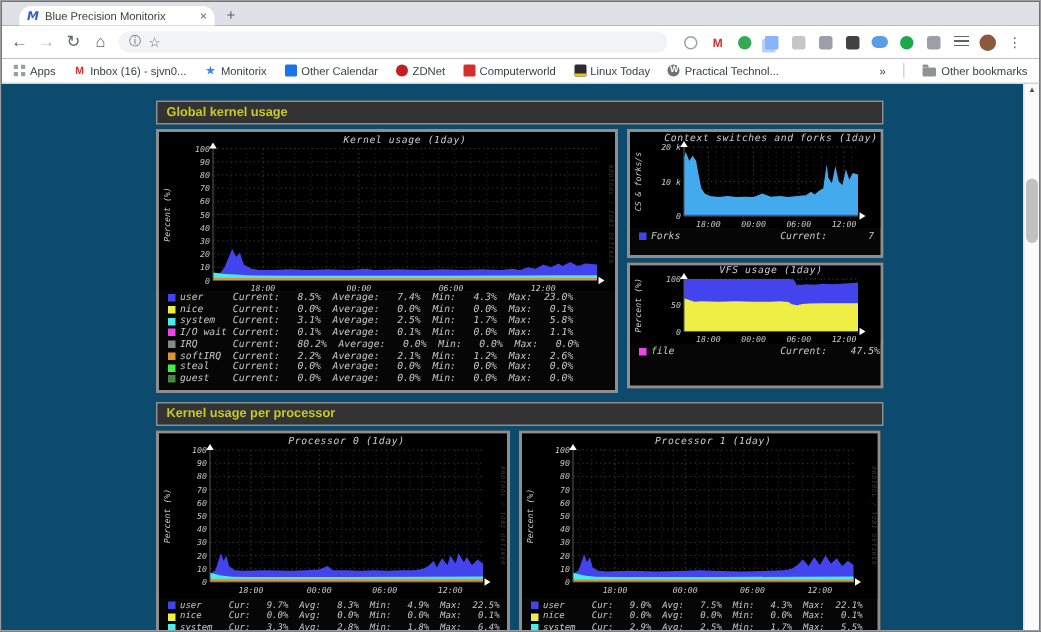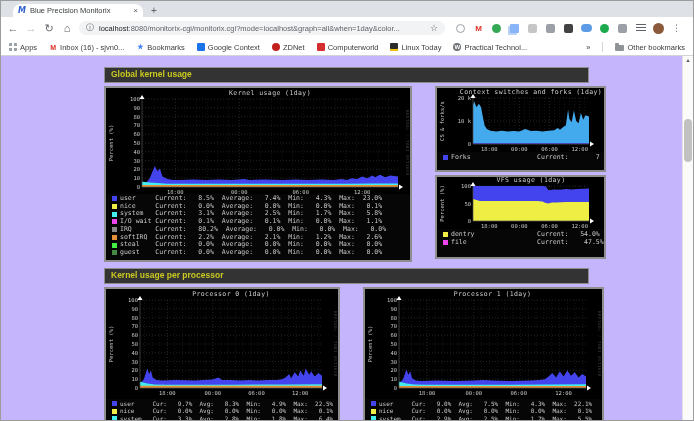--- a/index.html
+++ b/index.html
@@ -40,24 +40,24 @@
      linear-gradient(#9aa0a6,#9aa0a6) 0 0/3px 3px no-repeat,
      linear-gradient(#9aa0a6,#9aa0a6) 5px 0/3px 3px no-repeat,
      linear-gradient(#9aa0a6,#9aa0a6) 0 5px/3px 3px no-repeat,
      linear-gradient(#9aa0a6,#9aa0a6) 5px 5px/3px 3px no-repeat;}
   .bk-spacer{flex:1;}
   .bk-sep{width:1px;height:10px;background:#d4d4d4;}
   .bi-folder{position:relative;width:9px;height:6px;background:#8f9398;border-radius:1px;margin-top:2px;}
   .bi-folder:before{content:"";position:absolute;top:-2px;left:0;width:4px;height:2px;background:#8f9398;border-radius:1px 1px 0 0;}
 
   
-  .page{position:absolute;top:55px;left:0;right:0;bottom:0;background:#c4b5fd;}
+  .page{position:absolute;top:55px;left:0;right:0;bottom:0;background:#0c4a6e;}
   .content{position:absolute;left:103px;top:11px;width:485px;}
   .sec-header{height:11px;background:#333;border:1px solid #8e8e8e;color:#c9c920;font:bold 8.5px "Liberation Sans",sans-serif;padding:1px 6px 2px 6px;}
-  .grow{display:flex;gap:23px;margin-top:3px;}
+  .grow{display:flex;gap:6px;margin-top:3px;font-style:italic;}
   .gpanel{border:2px solid #8e8e8e;background:#060606;}
   .rightcol{display:flex;flex-direction:column;gap:3px;width:171px;}
   .legend{padding:1px 0 0 6px;font-family:"DejaVu Sans Mono",monospace;color:#c8c8c8;}
   .leg-row{display:flex;align-items:center;white-space:pre;}
   .leg-long .leg-row{font-size:6.5px;line-height:7.7px;}
   .leg-short .leg-row{font-size:6px;line-height:7.4px;}
   .leg-cur .leg-row{font-size:6.5px;line-height:8px;}
   .sw{display:inline-block;width:5px;height:5px;margin-right:3px;flex:none;}
   svg{display:block;}
 
@@ -80,21 +80,20 @@
     <span class="newtab">+</span>
   </div>
 
   <div class="toolbar">
     <span class="nav-ic">←</span>
     <span class="nav-ic dim">→</span>
     <span class="nav-ic">↻</span>
     <span class="nav-ic">⌂</span>
     <div class="omnibox">
       <span class="omni-info">ⓘ</span>
-      <span class="omni-url"><span class="host">localhost</span><span class="rest">:8080/monitorix-cgi/monitorix.cgi?mode=localhost&amp;graph=all&amp;when=1day&amp;color...</span></span>
       <span class="omni-star">☆</span>
     </div>
     <div class="ext-row" id="ext-row">
         <span class="ext">
           <i class="shp ring" style="border-color: rgb(154, 160, 166);"></i>
         </span>
         <span class="ext" style="color: rgb(217, 48, 37);">M</span>
         <span class="ext">
           <i class="shp circle" style="background: rgb(52, 168, 83);"></i>
         </span>
@@ -133,25 +132,25 @@
     <span class="bk">
         <span class="bi bi-grid"></span>
         <span>Apps</span>
       </span>
     <span class="bk">
         <span class="bi" style="color:#D93025">M</span>
         <span>Inbox (16) - sjvn0...</span>
       </span>
     <span class="bk">
         <span class="bi" style="color:#4285F4">★</span>
-        <span>Bookmarks</span>
+        <span>Monitorix</span>
       </span>
     <span class="bk">
         <span class="bi" style="background:#1a73e8"></span>
-        <span>Google Context</span>
+        <span>Other Calendar</span>
       </span>
     <span class="bk">
         <span class="bi" style="background:#c31f1f;border-radius:50%"></span>
         <span>ZDNet</span>
       </span>
     <span class="bk">
         <span class="bi" style="background:#d32f2f"></span>
         <span>Computerworld</span>
       </span>
     <span class="bk">
@@ -340,21 +339,20 @@
                 <polygon points="33.5,9 38.5,9 36,5" fill="#fff"></polygon>
                 <polygon points="153,41.5 153,46.5 157,44" fill="#fff"></polygon>
                 <text x="52.24" y="51" fill="#c8c8c8" font-size="5.5" font-family="&quot;DejaVu Sans Mono&quot;,monospace" text-anchor="middle">18:00</text>
                 <text x="82.4" y="51" fill="#c8c8c8" font-size="5.5" font-family="&quot;DejaVu Sans Mono&quot;,monospace" text-anchor="middle">00:00</text>
                 <text x="112.56" y="51" fill="#c8c8c8" font-size="5.5" font-family="&quot;DejaVu Sans Mono&quot;,monospace" text-anchor="middle">06:00</text>
                 <text x="142.72" y="51" fill="#c8c8c8" font-size="5.5" font-family="&quot;DejaVu Sans Mono&quot;,monospace" text-anchor="middle">12:00</text>
                 <text x="94" y="5" fill="#cccccc" font-size="6.5" font-family="&quot;DejaVu Sans Mono&quot;,monospace" text-anchor="middle" letter-spacing="0.4">VFS usage  (1day)</text>
                 <text x="0" y="0" fill="#c8c8c8" font-size="5.5" font-family="&quot;DejaVu Sans Mono&quot;,monospace" text-anchor="middle" transform="translate(7,26.5) rotate(-90)">Percent (%)</text>
               </svg>
             <div class="legend leg-cur">
-                <div class="leg-row"><span class="sw" style="background: rgb(238, 238, 68);"></span><span>dentry                Current:   54.0%</span></div>
                 <div class="leg-row"><span class="sw" style="background: rgb(238, 68, 238);"></span><span>file                  Current:    47.5%</span></div>
               </div>
           </div>
         </div>
       </div>
 
       <div class="sec-header" style="margin-top:6px">Kernel usage per processor</div>
       <div class="grow">
         <div class="gpanel" style="width:232px;height:150px">
           <svg width="232" height="110" viewBox="0 0 232 110">

